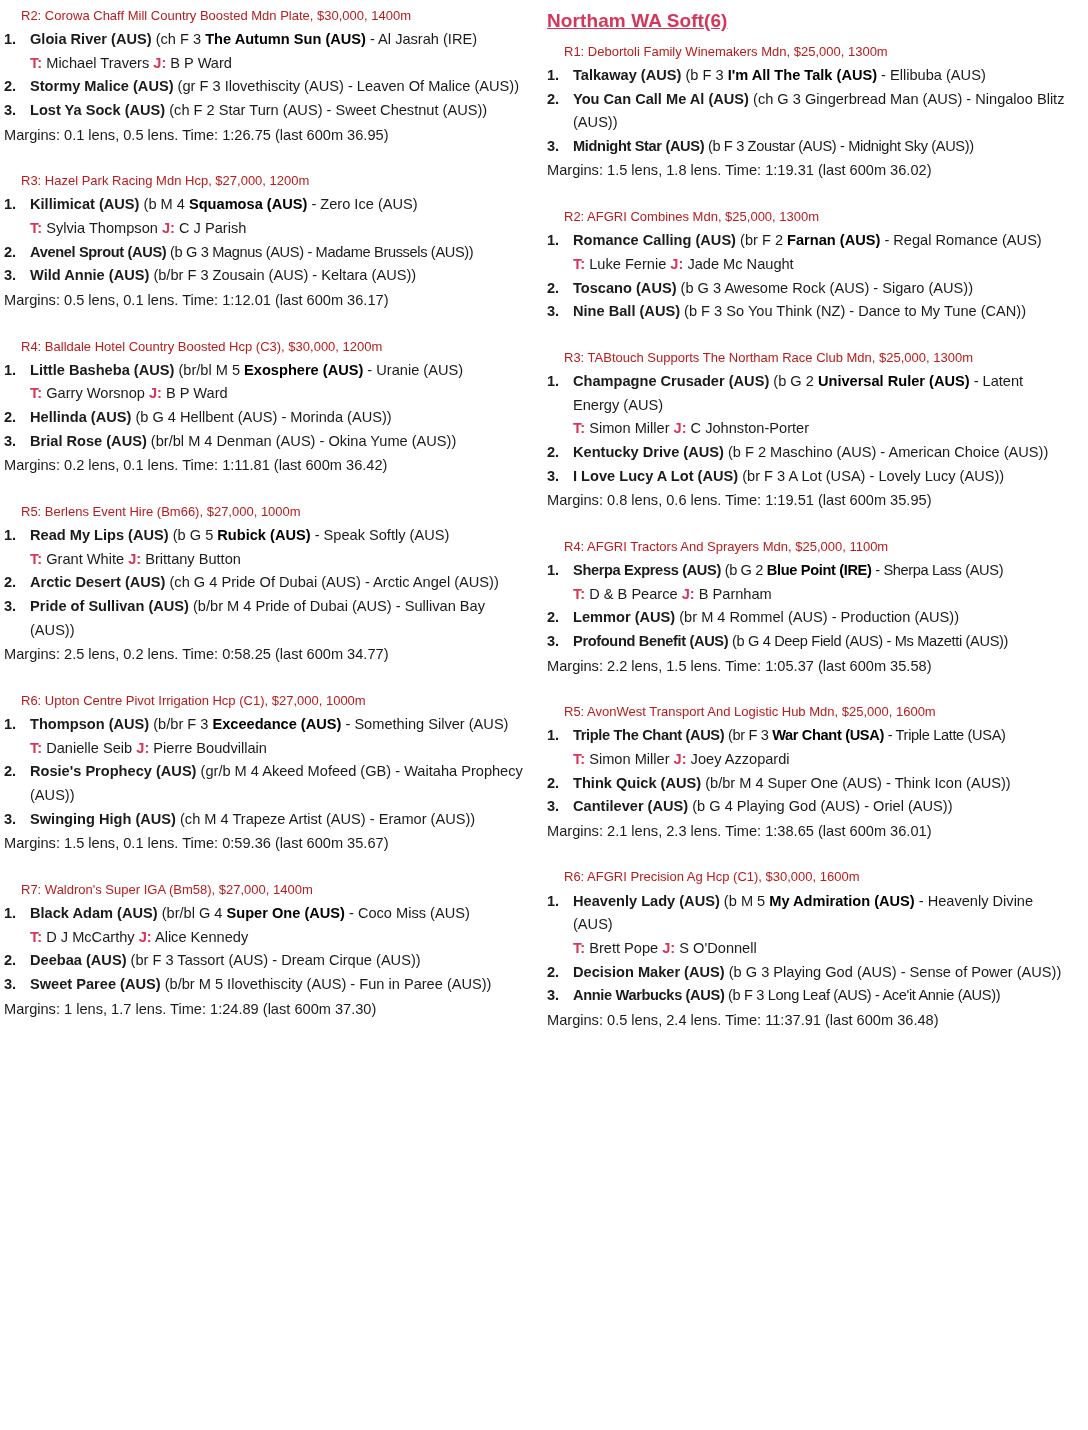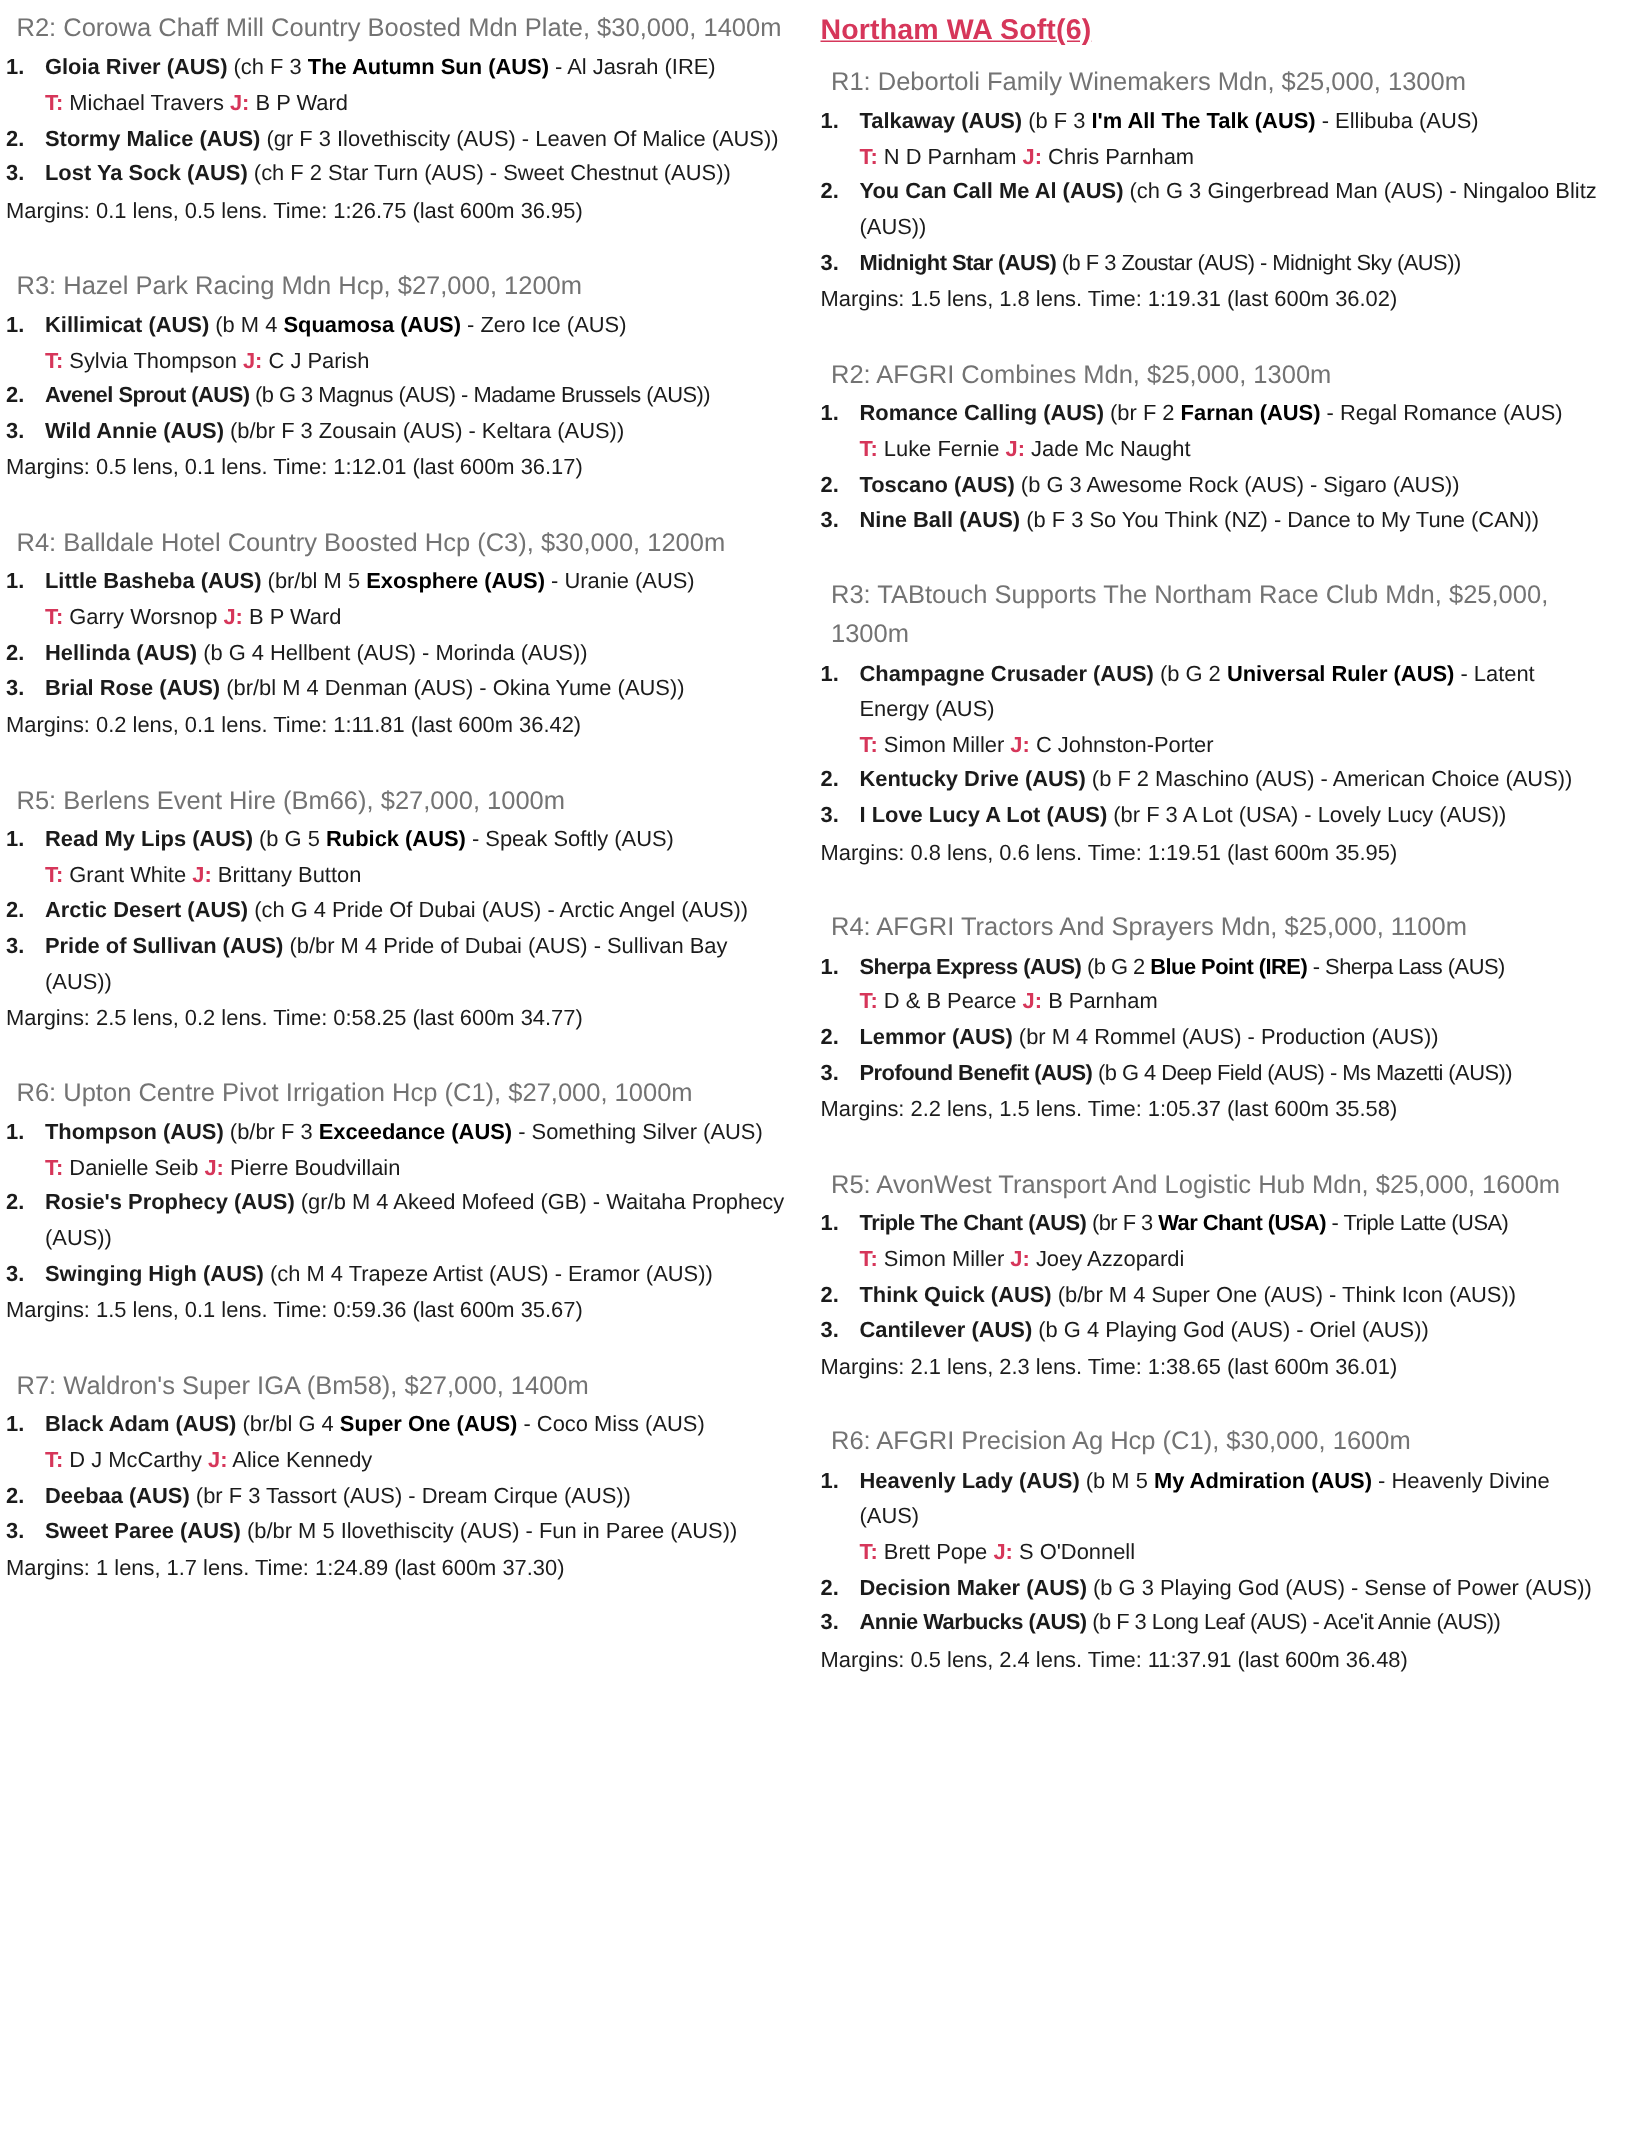--- a/index.html
+++ b/index.html
@@ -44,23 +44,23 @@
     margin: 0 0 5px 0;
     letter-spacing: 0.1px;
   }
   .race {
     margin-bottom: 24px;
   }
   .race:last-child {
     margin-bottom: 0;
   }
   .race-header {
-    color: #737373;
-    font-size: 17px;
-    margin: 0 0 2px 7px;
+    color: #b91c1c;
+    font-size: 13px;
+    margin: 0 0 2px 17px;
     line-height: 1.55;
   }
   .runner {
     display: flex;
     align-items: flex-start;
     margin: 0;
   }
   .runner-num {
     flex: 0 0 26px;
     font-weight: bold;
@@ -203,21 +203,20 @@
         </div>
       </div>
     <div class="col right" id="right-column">
         <div class="venue-title">Northam WA Soft(6)</div>
         <div class="race">
           <div class="race-header">R1: Debortoli Family Winemakers Mdn, $25,000, 1300m</div>
           <div class="runner">
             <span class="runner-num">1.</span>
             <span class="runner-body"><span class="runner-name">Talkaway (AUS)</span> <span>(b F 3 </span><span class="sire-hl">I'm All The Talk (AUS)</span><span> - Ellibuba (AUS)</span></span>
           </div>
-          <div class="connections"><span class="tag">T:</span> <span>N D Parnham</span> <span class="tag">J:</span> <span>Chris Parnham</span></div>
           <div class="runner">
             <span class="runner-num">2.</span>
             <span class="runner-body"><span class="runner-name">You Can Call Me Al (AUS)</span> <span>(ch G 3 Gingerbread Man (AUS) - Ningaloo Blitz (AUS))</span></span>
           </div>
           <div class="runner narrow">
             <span class="runner-num">3.</span>
             <span class="runner-body"><span class="runner-name">Midnight Star (AUS)</span> <span>(b F 3 Zoustar (AUS) - Midnight Sky (AUS))</span></span>
           </div>
           <div class="margins">Margins: 1.5 lens, 1.8 lens. Time: 1:19.31 (last 600m 36.02)</div>
         </div>

